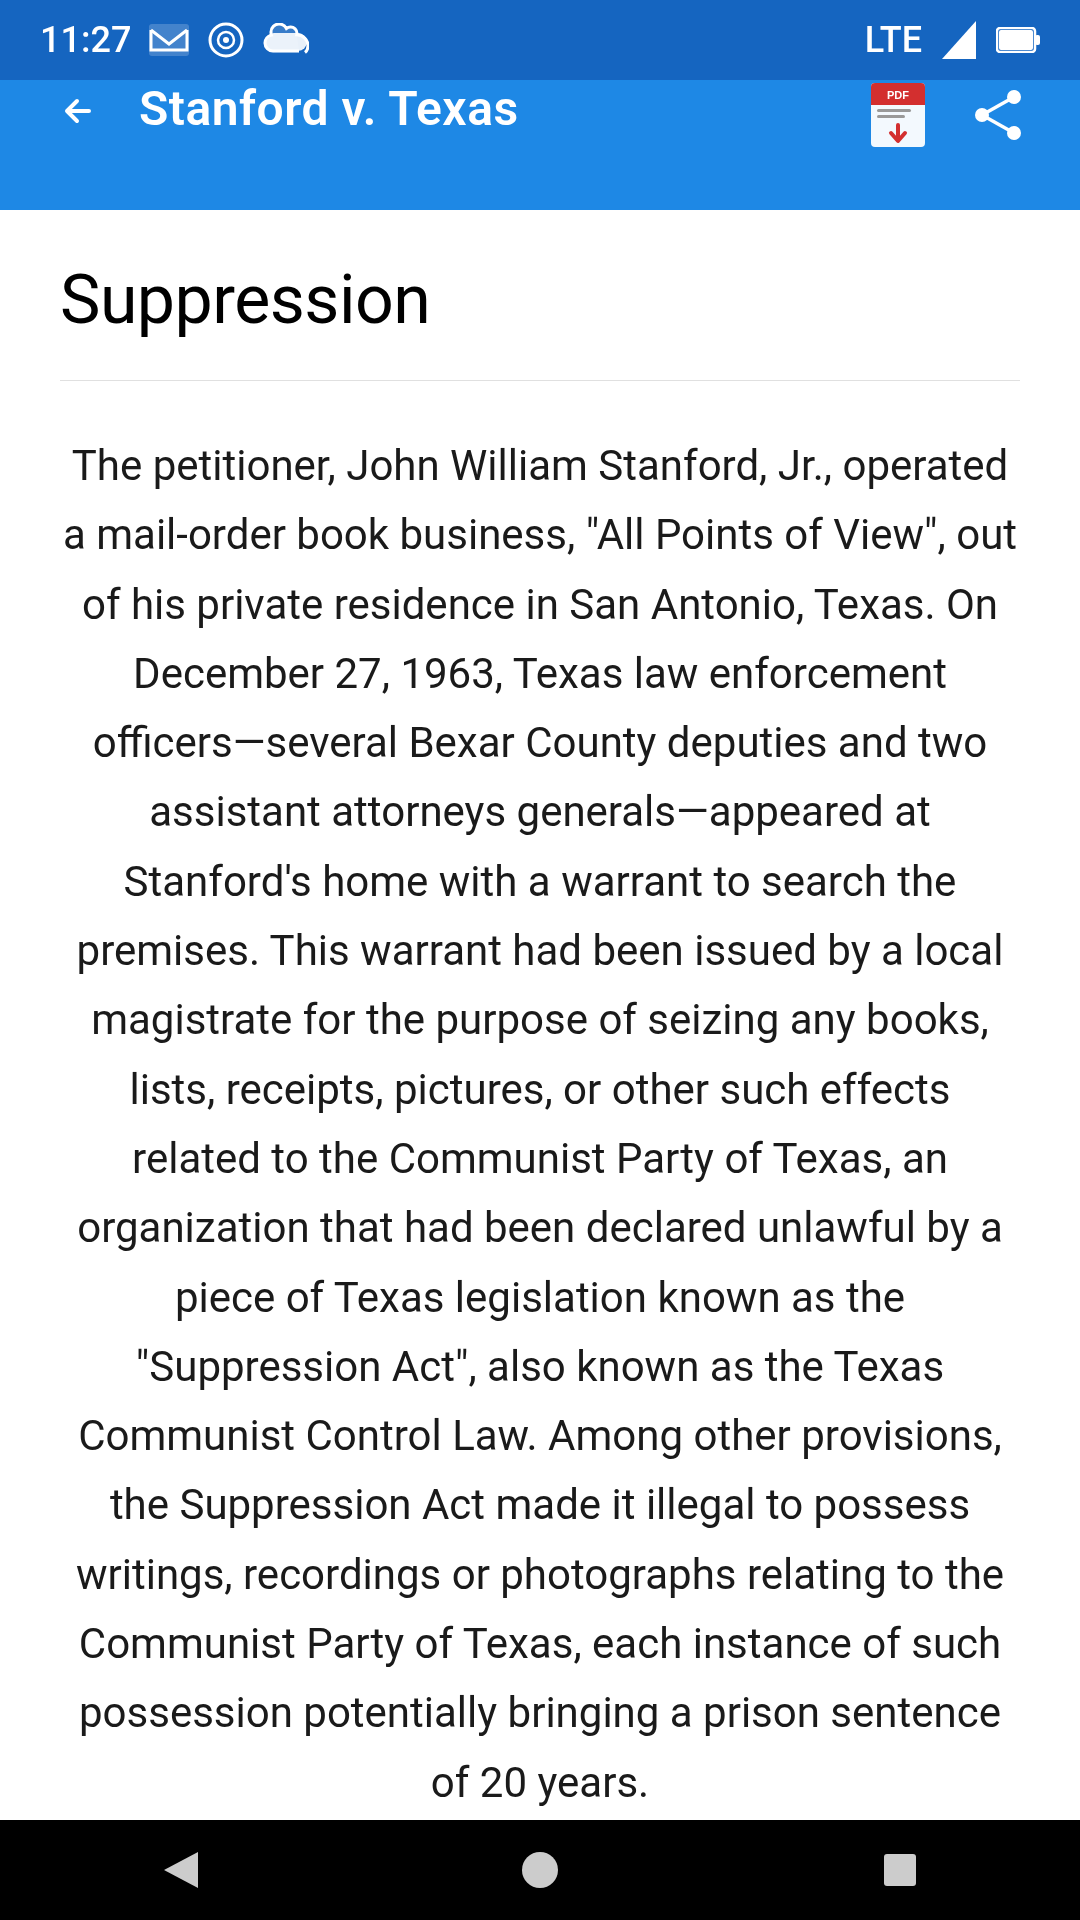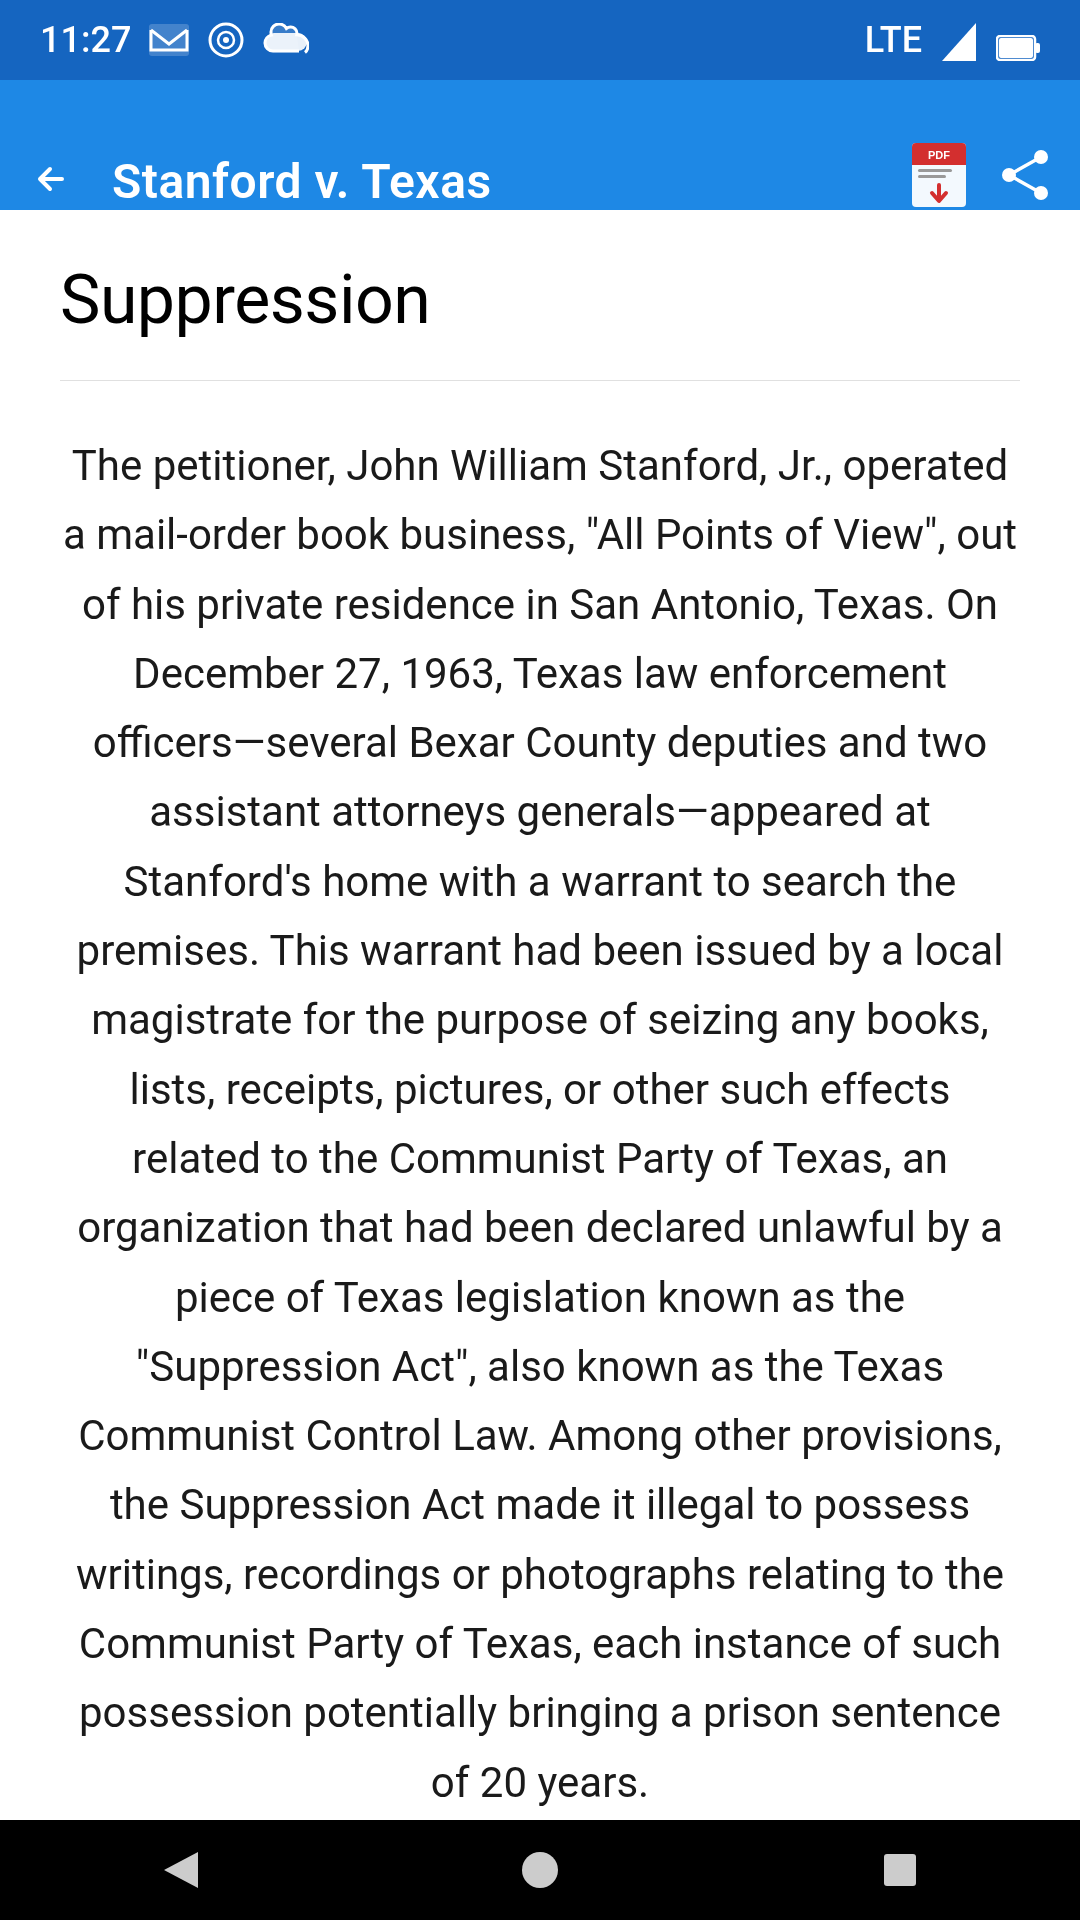--- a/index.html
+++ b/index.html
@@ -33,35 +33,35 @@
       display: flex;
       align-items: center;
       gap: 18px;
       color: #fff;
       font-size: 36px;
       font-weight: 500;
     }
 
     .status-right {
       display: flex;
-      align-items: flex-end;
+      align-items: center;
       gap: 20px;
       color: #fff;
       font-size: 36px;
       font-weight: 500;
     }
 
     
     .app-bar {
       width: 100%;
       height: 130px;
       background: #1E88E5;
       display: flex;
-      align-items: flex-end;
-      padding: 0 20px;
+      align-items: flex-start;
+      padding: 0 47px;
       gap: 30px;
     }
 
     .app-bar-back {
       color: #fff;
       font-size: 52px;
       cursor: pointer;
       display: flex;
       align-items: center;
       padding: 10px;
@@ -71,21 +71,21 @@
       flex: 1;
       color: #fff;
       font-size: 48px;
       font-weight: 600;
       letter-spacing: 0.5px;
     }
 
     .app-bar-actions {
       display: flex;
       align-items: center;
-      gap: 16px;
+      gap: 30px;
     }
 
     
     .content {
       width: 100%;
       height: calc(1920px - 80px - 130px - 100px);
       overflow: hidden;
       padding: 50px 60px 40px 60px;
     }
 

